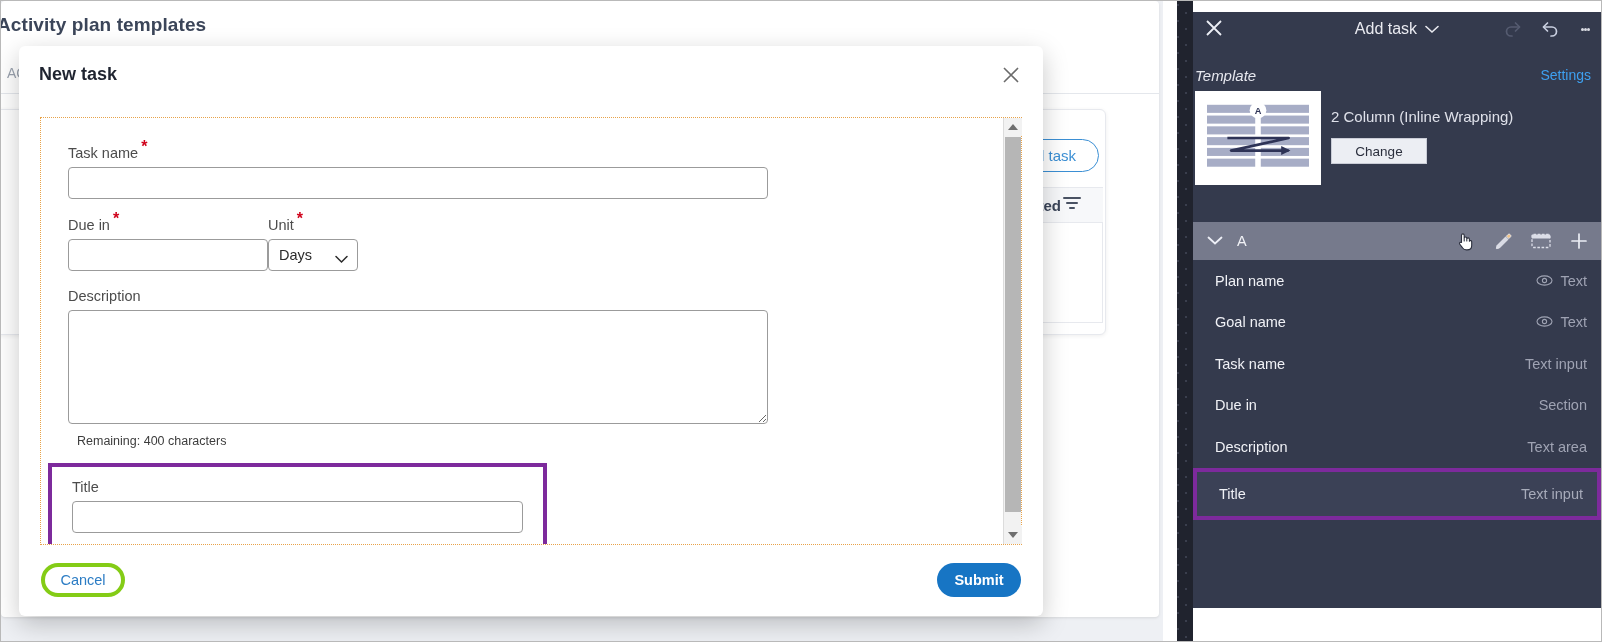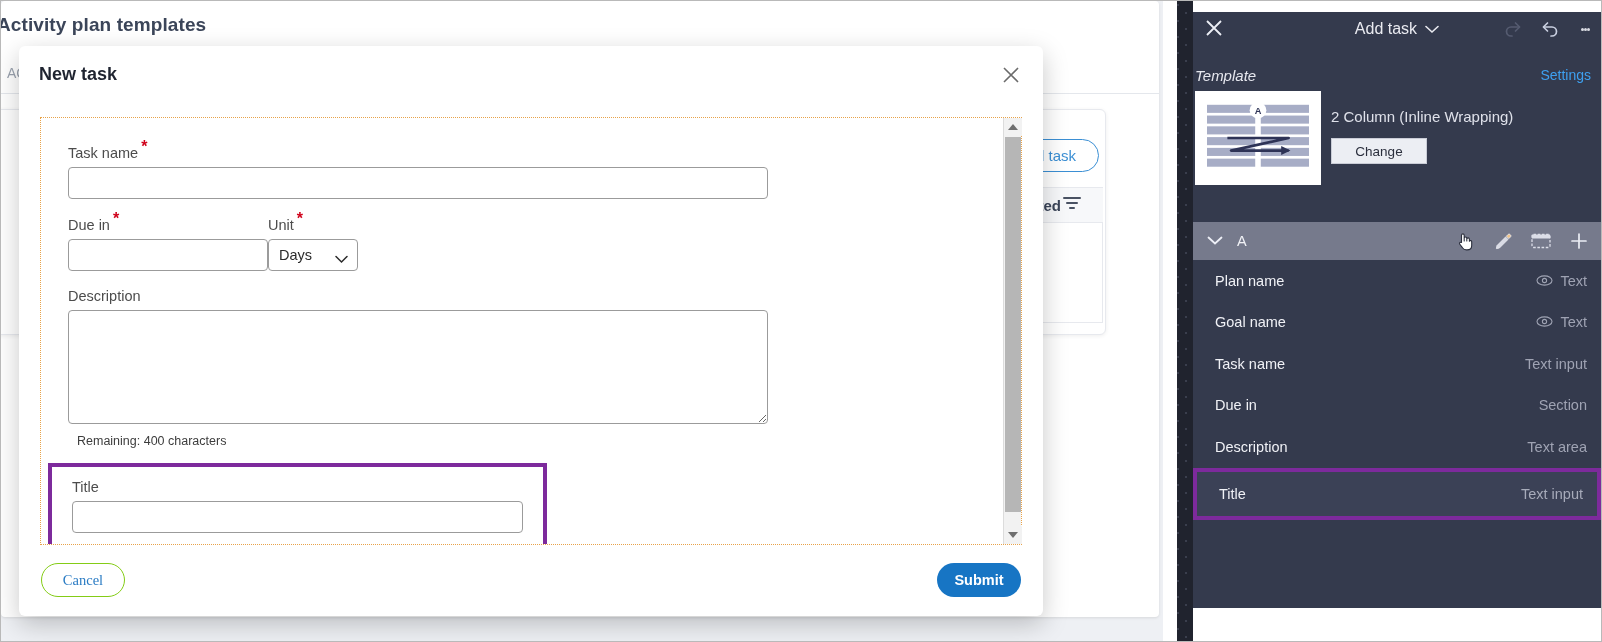--- a/index.html
+++ b/index.html
@@ -108,22 +108,22 @@
 
   .title-highlight {
     margin-top:15px; margin-left:-20px; width:499px;
     border:4px solid #7d2a9c; background:#fff; padding:12px 20px 16px 20px;
   }
   .title-inp { width:100%; }
 
   .modal-foot { position:absolute; left:0; bottom:0; width:100%; height:70px; }
   .btn-cancel {
     position:absolute; left:22px; top:17px; width:84px; height:34px;
-    border:1px solid #84cc16; border-radius:17px; background:#fff; color:#2b7cc4;
-    font-size:14.5px; cursor:pointer; font-family:Liberation Serif, serif;
+    border:4px solid #84cc16; border-radius:17px; background:#fff; color:#2b7cc4;
+    font-size:14.5px; cursor:pointer; font-family:Liberation Sans, sans-serif;
   }
   .btn-submit {
     position:absolute; right:22px; top:17px; width:84px; height:34px;
     border:none; border-radius:17px; background:#1775c4; color:#fff;
     font-size:14.5px; font-weight:bold; cursor:pointer; font-family:inherit;
   }
 
   
   .gutter {
     position:absolute; left:1176px; top:0; width:16px; height:640px;

